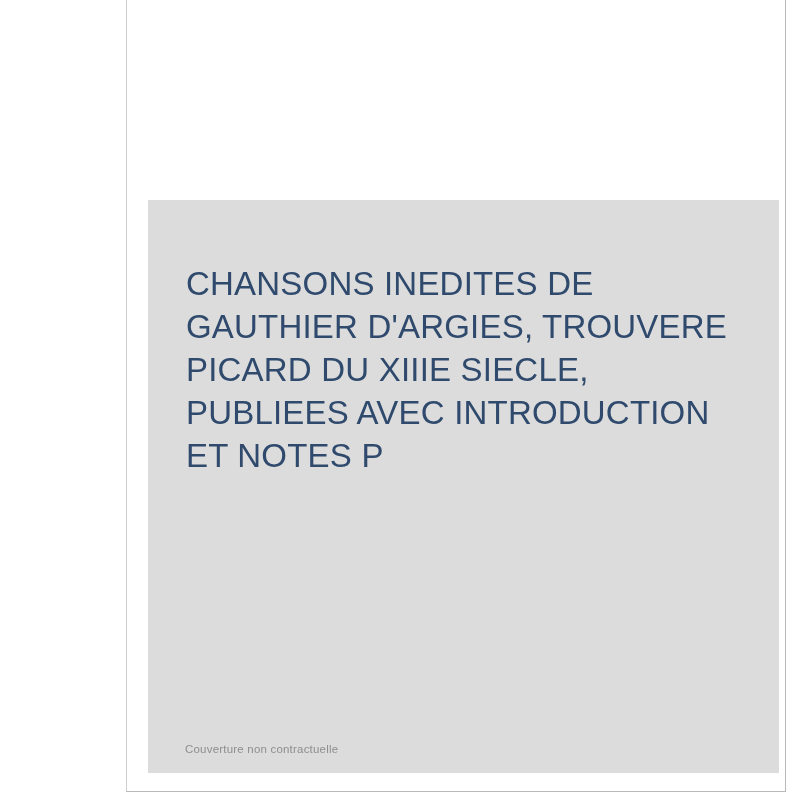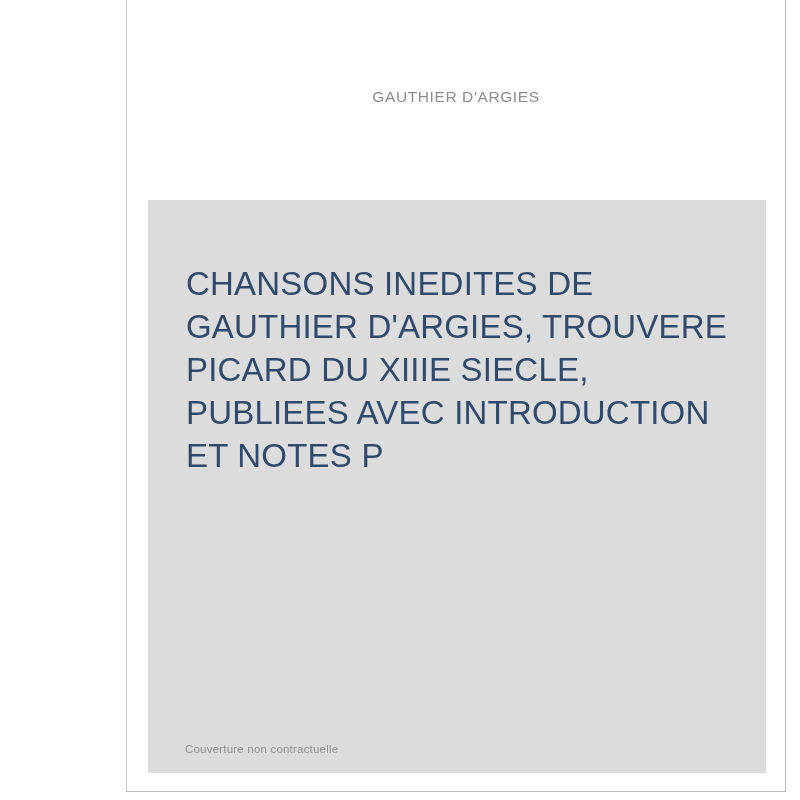--- a/index.html
+++ b/index.html
@@ -60,20 +60,21 @@
     font-family: "Liberation Sans", sans-serif;
   }
 
   .title-panel {
     position: absolute;
     left: 21px;
     top: 200px;
     width: 618px;
     height: 573px;
     background: #dcdcdc;
+    padding-left: 13px;
   }
 
   .title-text {
     position: absolute;
     left: 38px;
     right: 30px;
     top: 62px;
     font-size: 33px;
     line-height: 43px;
     color: #2f4a6d;
@@ -103,21 +104,20 @@
 </style>
 </head>
 <body>
 
 <div class="canvas">
 
   <div class="left-strip"></div>
 
   <div class="cover">
 
-    <div class="author">GAUTHIER D'ARGIES</div>
 
     <div class="title-panel">
       <div class="title-text">CHANSONS INEDITES DE GAUTHIER D'ARGIES, TROUVERE PICARD DU XIIIE SIECLE, PUBLIEES AVEC INTRODUCTION ET NOTES P</div>
 
       <div class="disclaimer">Couverture non contractuelle</div>
     </div>
 
   </div>
 
   <div class="bottom-strip"></div>

